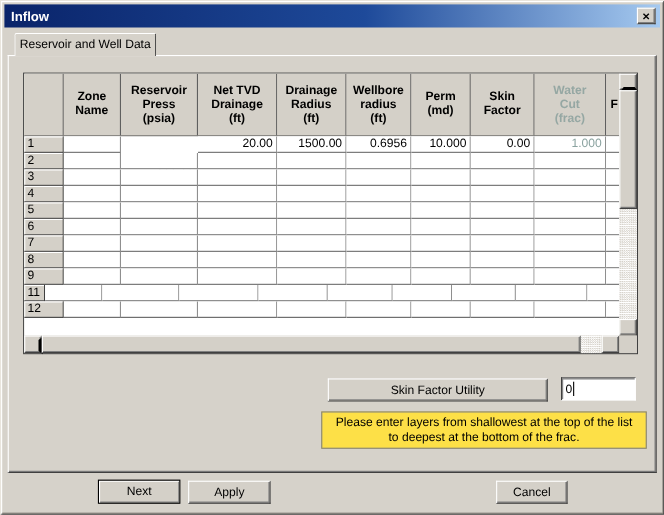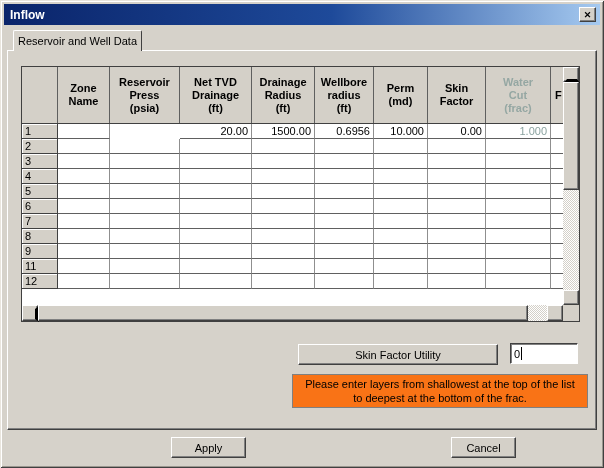--- a/index.html
+++ b/index.html
@@ -124,21 +124,21 @@
   .skinbtn { left:298px; top:344px; width:200px; height:21px; }
   .skininput {
     position:absolute; left:510px; top:343px; width:68px; height:21px;
     background:#ffffff; border:1px solid; border-color:#404040 #ffffff #ffffff #404040;
     box-shadow: inset 1px 1px 0 #808080;
     font-size:11px; color:#000; display:flex; align-items:center; padding-left:3px; z-index:4;
   }
   .caret { width:1px; height:13px; background:#000; margin-left:1px; }
   .notebox {
     position:absolute; left:292px; top:374px; width:296px; height:34px;
-    border:1px solid #808080; background:#f97316; z-index:4;
+    border:1px solid #808080; background:#fde047; z-index:4;
     display:flex; flex-direction:column; align-items:center; justify-content:center;
     font-size:11px; line-height:14px; color:#000; text-align:right;
   }
   .b-prev   { left:8px;   top:437px; width:76px; height:21px; }
   .b-next   { left:89px;  top:436px; width:75px; height:22px; }
   .b-apply  { left:171px; top:437px; width:75px; height:21px; }
   .b-ok     { left:358px; top:437px; width:76px; height:21px; }
   .b-cancel { left:451px; top:437px; width:65px; height:21px; }
   .b-help   { left:518px; top:437px; width:60px; height:21px; }
 </style>
@@ -289,21 +289,21 @@
             <div class="cell" style="width: 70px;"></div>
             <div class="cell" style="width: 72px;"></div>
             <div class="cell" style="width: 63px;"></div>
             <div class="cell" style="width: 59px;"></div>
             <div class="cell" style="width: 54px;"></div>
             <div class="cell" style="width: 58px;"></div>
             <div class="cell muted" style="width: 65px;"></div>
             <div class="cell" style="width: 41px;"></div>
           </div>
           <div class="grow">
-            <div class="rnum" style="width: 36px;">11</div>
+            <div class="rnum" style="width: 19px;">11</div>
             <div class="cell" style="width: 52px;"></div>
             <div class="cell" style="width: 70px;"></div>
             <div class="cell" style="width: 72px;"></div>
             <div class="cell" style="width: 63px;"></div>
             <div class="cell" style="width: 59px;"></div>
             <div class="cell" style="width: 54px;"></div>
             <div class="cell" style="width: 58px;"></div>
             <div class="cell muted" style="width: 65px;"></div>
             <div class="cell" style="width: 41px;"></div>
           </div>
@@ -348,20 +348,23 @@
   <div class="skininput">
     <span>0</span>
     <span class="caret"></span>
   </div>
 
   <div class="notebox">
     <span>Please enter layers from shallowest at the top of the list</span>
     <span>to deepest at the bottom of the frac.</span>
   </div>
 
+  <div class="btn b-next default">
+      <span>Next</span>
+    </div>
   <div class="btn b-apply">
       <span>Apply</span>
     </div>
   <div class="btn b-cancel">
       <span>Cancel</span>
     </div>
 
 </div>
 
 </body></html>

